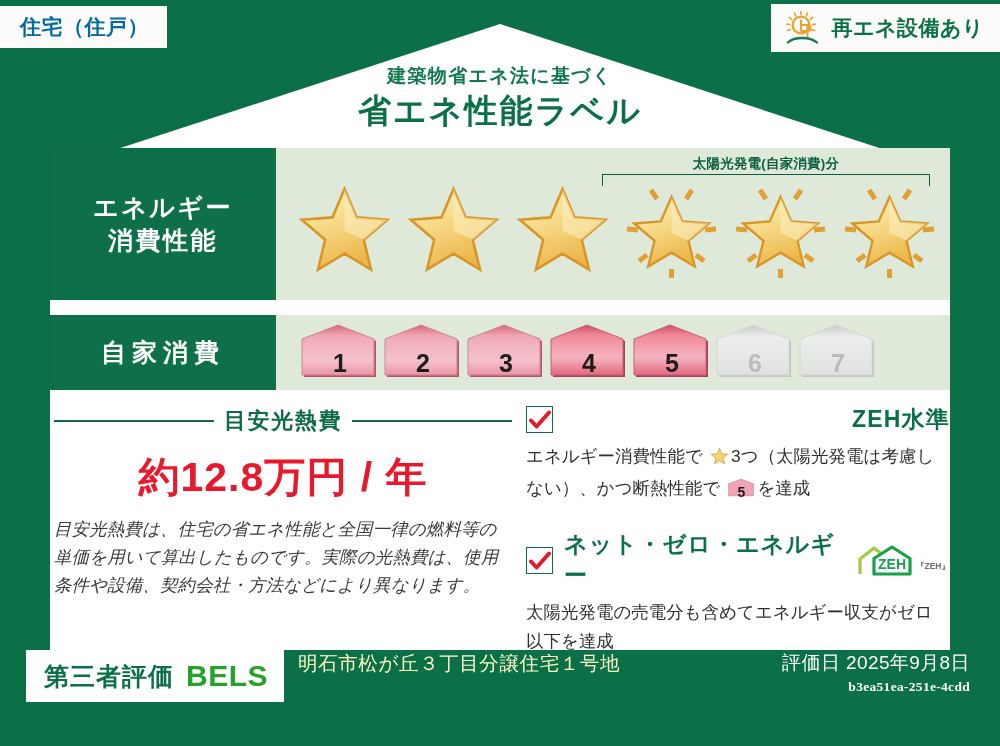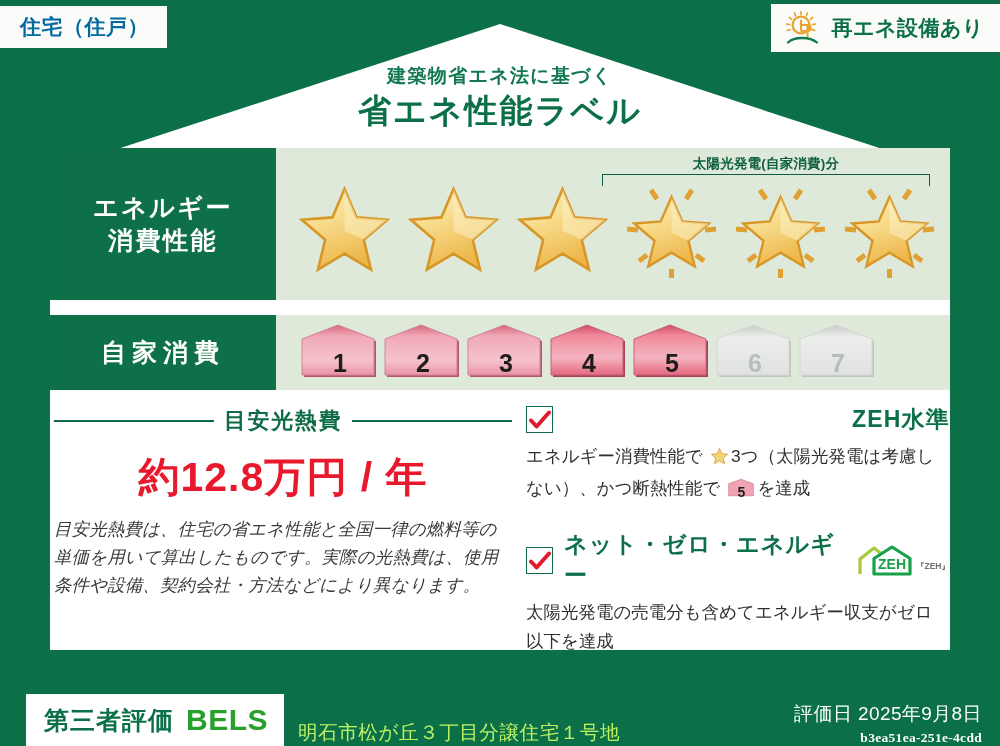--- a/index.html
+++ b/index.html
@@ -168,38 +168,38 @@
   }
   .inline-star { display: inline-block; vertical-align: -4px; margin: 0 1px; }
   .inline-house { display: inline-block; vertical-align: -5px; margin: 0 3px; position: relative; }
   .inline-house .ihn {
     position: absolute; left: 0; right: 0; top: 4px; text-align: center;
     font-size: 14px; font-weight: bold; color: #1d1d1b;
   }
 
   
   .footer {
-    position: absolute; left: 0; right: 0; bottom: 0; height: 96px;
+    position: absolute; left: 0; right: 12px; bottom: 0; height: 96px;
     background: #0b7048; z-index: 7;
-    display: flex; align-items: flex-end;
+    display: flex; align-items: flex-start;
   }
   .bels-badge {
     background: #ffffff;
     margin-left: 26px;
     height: 52px; padding: 0 16px 0 18px;
     display: flex; align-items: center; gap: 12px;
   }
   .bels-badge .third {
     color: #0b7048; font-size: 25px; font-weight: bold; letter-spacing: 1px;
   }
   .bels-badge .bels {
     color: #2aa02c; font-size: 30px; font-weight: bold; letter-spacing: .5px;
   }
   .addr {
-    color: #bef264; font-size: 19.5px; letter-spacing: .6px;
+    color: #fef9c3; font-size: 19.5px; letter-spacing: .6px;
     margin-left: 14px; white-space: nowrap;
   }
   .footer-right {
     margin-left: auto; margin-right: 18px;
     text-align: right; color: #ffffff;
   }
   .footer-right .fdate { font-size: 19px; letter-spacing: .4px; }
   .footer-right .fid {
     font-size: 13.5px; margin-top: 3px; letter-spacing: .3px;
     font-family: "Liberation Serif", "DejaVu Serif", serif; font-weight: bold;

